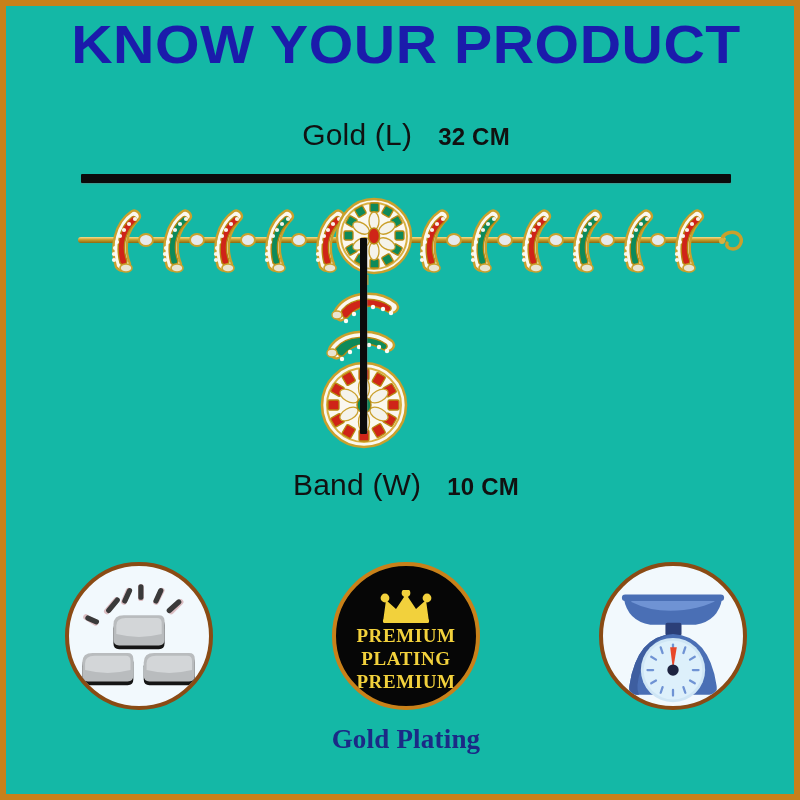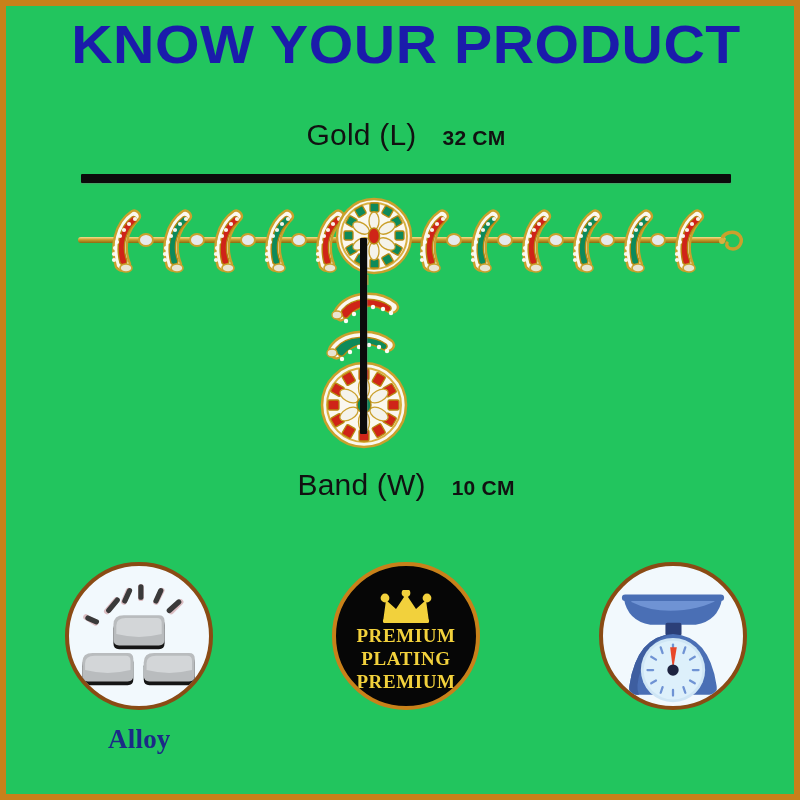--- a/index.html
+++ b/index.html
@@ -7,21 +7,21 @@
     padding: 0;
     background: #ffffff;
   }
   body {
     font-family: "Liberation Sans", sans-serif;
   }
   #page {
     position: relative;
     width: 800px;
     height: 800px;
-    background: #22c55e;
+    background: #14b8a6;
     box-sizing: border-box;
     border: 6px solid #c8811a;
     overflow: hidden;
   }
 
   
   .title-bar {
     position: absolute;
     left: 0;
     top: 8px;
@@ -47,21 +47,21 @@
     white-space: nowrap;
     color: #111111;
     font-family: "Liberation Sans", sans-serif;
   }
   .dim-label .dim-name {
     font-size: 30px;
     font-weight: normal;
     letter-spacing: 0.2px;
   }
   .dim-label .dim-value {
-    font-size: 21px;
+    font-size: 24px;
     font-weight: bold;
     margin-left: 26px;
     letter-spacing: 0.2px;
   }
   #band-l-label { left: 0; width: 800px; top: 112px; text-align: center; }
   #band-w-label { left: 0; width: 800px; top: 462px; text-align: center; }
 
   
   #rule-horizontal {
     position: absolute;
@@ -625,40 +625,40 @@
             <path d="M25 92 L62 92 Q68 92 68 98 L68 116 Q68 122 62 122 L20 122 Q14 122 14 116 L14 102 Q14 92 25 92 Z" fill="#b9bcbe"></path>
             <path d="M27 95 L60 95 Q65 95 65 100 L65 110 Q41 116 17 110 L17 103 Q17 95 27 95 Z" fill="#d3d6d8"></path>
           </g>
           <g>
             <path d="M90 96 L127 96 Q133 96 133 102 L133 120 Q133 126 127 126 L85 126 Q79 126 79 120 L79 106 Q79 96 90 96 Z" fill="#151515"></path>
             <path d="M90 92 L127 92 Q133 92 133 98 L133 116 Q133 122 127 122 L85 122 Q79 122 79 116 L79 102 Q79 92 90 92 Z" fill="#b9bcbe"></path>
             <path d="M92 95 L125 95 Q130 95 130 100 L130 110 Q106 116 82 110 L82 103 Q82 95 92 95 Z" fill="#d3d6d8"></path>
           </g>
         </svg>
       </div>
-      <div class="badge-label">Alloy</div>
     </div>
 
     <div class="badge">
       <div class="badge-circle plating">
         <div class="plating-text">
           <div class="crown-wrap">
             <svg viewBox="0 0 54 34">
               <path d="M4 32 L7 10 L17 19 L27 4 L37 19 L47 10 L50 32 Z" fill="#f2d13c"></path>
               <circle cx="6" cy="8" r="4.4" fill="#f2d13c"></circle>
               <circle cx="27" cy="3" r="4.4" fill="#f2d13c"></circle>
               <circle cx="48" cy="8" r="4.4" fill="#f2d13c"></circle>
               <rect x="4" y="29" width="46" height="4" rx="1.5" fill="#f2d13c"></rect>
             </svg>
           </div>
           <div class="plating-line">PREMIUM</div>
           <div class="plating-line">PLATING</div>
           <div class="plating-line">PREMIUM</div>
         </div>
       </div>
+      <div class="badge-label">Gold Plating</div>
     </div>
 
     <div class="badge">
       <div class="badge-circle ring">
         <svg viewBox="0 0 148 148">
 
           <path d="M22 34 L126 34 Q122 58 98 62 L50 62 Q26 58 22 34 Z" fill="#4a6fb5"></path>
           <path d="M30 38 Q60 53 100 44 Q115 40 120 36 L30 36 Z" fill="#6f93d4"></path>
           <rect x="20" y="30" width="108" height="7" rx="3.5" fill="#4a6fb5"></rect>
 

